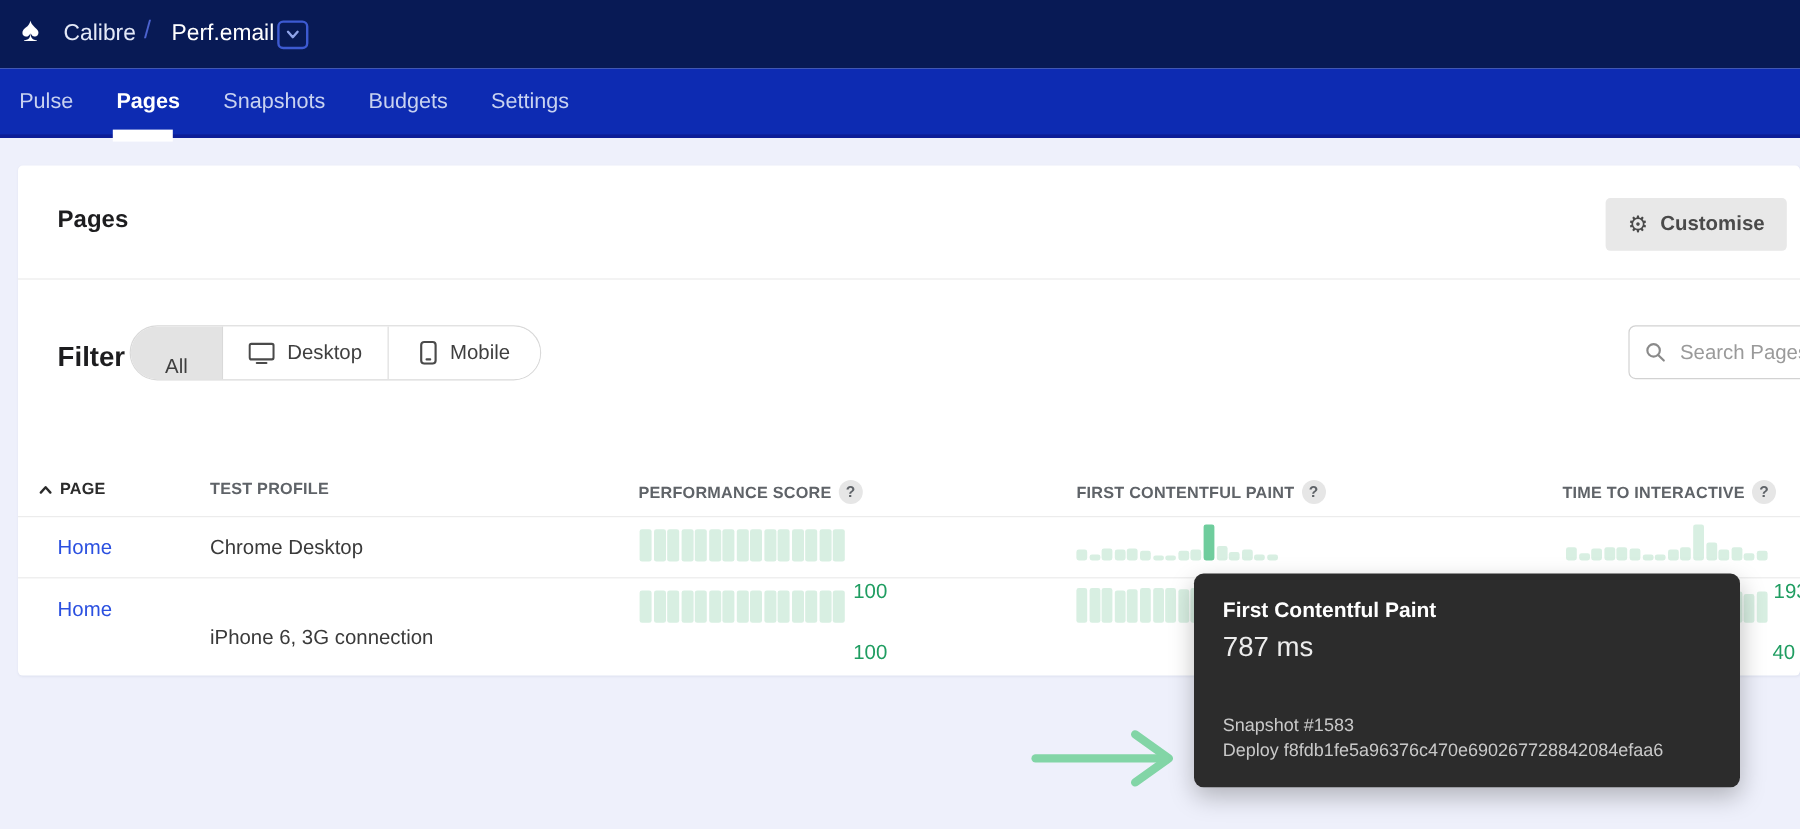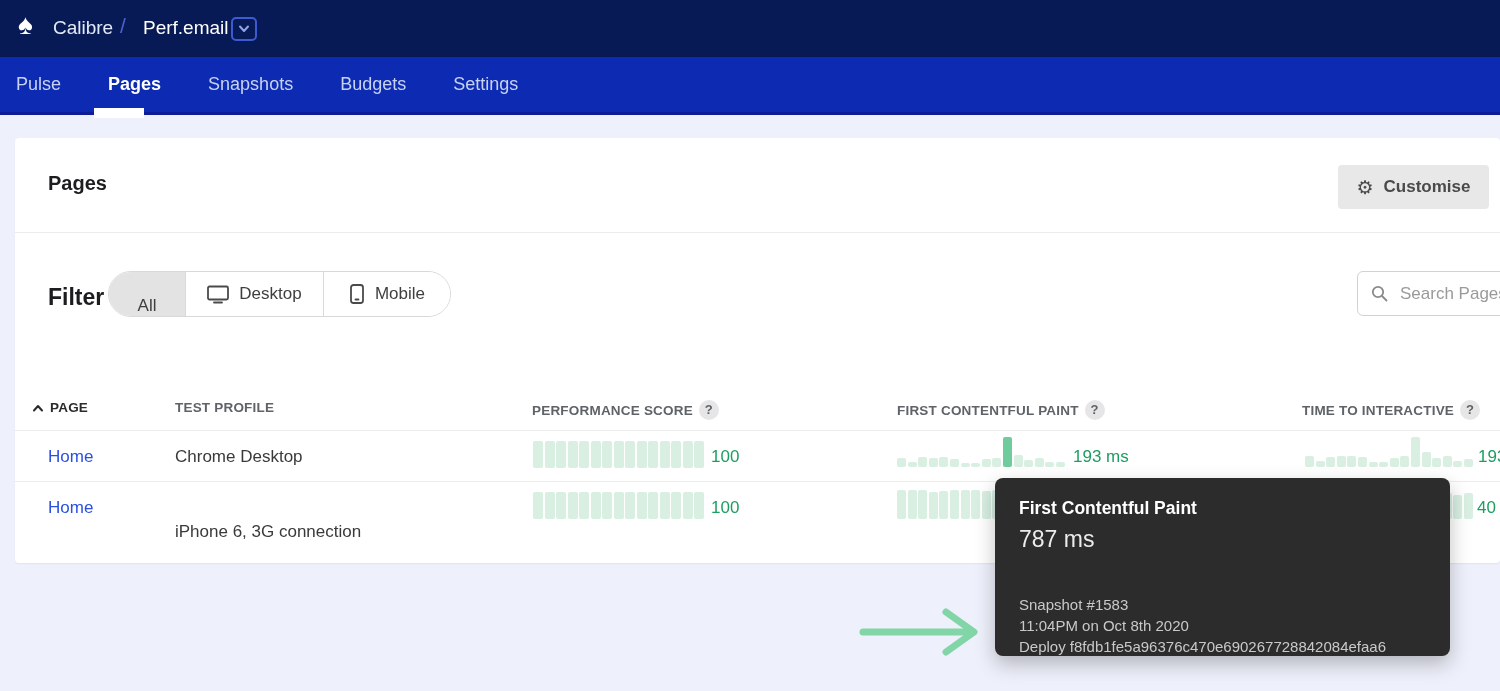--- a/index.html
+++ b/index.html
@@ -8,21 +8,21 @@
 
   
   .topbar { position:absolute; left:0; top:0; width:1500px; height:57px; background:#081a55; }
   .logo { position:absolute; left:18px; top:11px; font-size:28px; color:#ffffff; line-height:1; }
   .brand { position:absolute; left:53px; top:17px; font-size:19px; color:#e4e9f7; }
   .crumb-sep { position:absolute; left:120px; top:14px; font-size:21px; color:#4c63cf; }
   .project { position:absolute; left:143px; top:17px; font-size:19px; color:#ffffff; }
   .proj-dd { position:absolute; left:231px; top:17px; width:26px; height:24px; border:2px solid #3d5ad1; border-radius:5px; display:flex; align-items:center; justify-content:center; cursor:pointer; }
 
   
-  .navbar { position:absolute; left:0; top:57px; width:1500px; height:58px; background:#0d2bb2; border-bottom:3px solid #0c1d97; display:flex; align-items:center; gap:47px; padding:0 16px; }
+  .navbar { position:absolute; left:0; top:57px; width:1500px; height:58px; background:#0d2bb2; border-bottom:3px solid #0c1d97; display:flex; align-items:center; gap:36px; padding:0 16px; }
   .nav-item { font-size:18px; color:#c8d2f0; cursor:pointer; }
   .nav-item.active { color:#ffffff; font-weight:700; }
   .nav-notch { position:absolute; left:94px; top:108px; width:50px; height:10px; background:#ffffff; z-index:5; }
 
   
   .card { position:absolute; left:15px; top:138px; width:1485px; height:425px; background:#ffffff; border-radius:4px; box-shadow:0 1px 2px rgba(20,30,80,0.06); }
   .page-title { position:absolute; left:33px; top:34px; font-size:20px; font-weight:700; color:#1d1d1f; }
   .customise-btn { position:absolute; left:1323px; top:27px; width:151px; height:44px; background:#e8e8e8; border:none; border-radius:4px; display:flex; align-items:center; justify-content:center; gap:10px; font-family:inherit; font-size:17px; font-weight:600; color:#4a4a4a; cursor:pointer; }
   .gear { font-size:19px; color:#4a4a4a; font-weight:400; }
   .divider { position:absolute; left:0; width:1485px; height:1px; background:#ececec; }
@@ -40,21 +40,21 @@
   .search-input::placeholder { color:#9a9a9a; }
   .search-icon { position:absolute; left:14px; top:14px; }
 
   
   .th { position:absolute; top:262px; display:flex; align-items:center; gap:6px; font-size:13.5px; font-weight:700; color:#5f6368; letter-spacing:0.2px; white-space:nowrap; }
   .th.primary { color:#2b2b2b; }
   .qbadge { width:20px; height:20px; border-radius:50%; background:#e6e6e6; color:#5f6368; font-size:13px; font-weight:700; text-align:center; line-height:20px; cursor:pointer; }
   .cell { position:absolute; font-size:17px; white-space:nowrap; }
   .link { color:#2b50e0; cursor:pointer; }
   .plain { color:#3a3a3a; }
-  .metric { color:#1f9d61; }
+  .metric { color:#1f9d61;margin-top:36px; }
   .spark { position:absolute; display:flex; align-items:flex-end; }
   .spark-bar { border-radius:2px; }
 
   
   .tooltip { position:absolute; left:995px; top:478px; width:455px; height:178px; background:#2c2c2c; border-radius:8px; padding:20px 24px; z-index:20; box-shadow:0 8px 20px rgba(0,0,0,0.25); }
   .tt-title { font-size:17.5px; font-weight:700; color:#ffffff; }
   .tt-value { font-size:23px; font-weight:400; color:#ececec; margin-top:7px; }
   .tt-meta { margin-top:41px; font-size:15px; color:#c9c9c9; line-height:21px; }
 
   .arrow-note { position:absolute; left:858px; top:608px; z-index:15; }
@@ -267,18 +267,17 @@
   <svg class="arrow-note" width="135" height="48" viewBox="0 0 135 48">
     <line x1="5" y1="24" x2="108" y2="24" stroke="#82d5a6" stroke-width="7" stroke-linecap="round"></line>
     <polyline points="88,4 116,24 88,44" fill="none" stroke="#82d5a6" stroke-width="7" stroke-linecap="round" stroke-linejoin="round"></polyline>
   </svg>
 
   <div class="tooltip">
     <div class="tt-title">First Contentful Paint</div>
     <div class="tt-value">787 ms</div>
     <div class="tt-meta">
       <div>Snapshot #1583</div>
-      <div>11:04PM on Oct 8th 2020</div>
       <div>Deploy f8fdb1fe5a96376c470e690267728842084efaa6</div>
     </div>
   </div>
 
 </div>
 
 </body></html>

